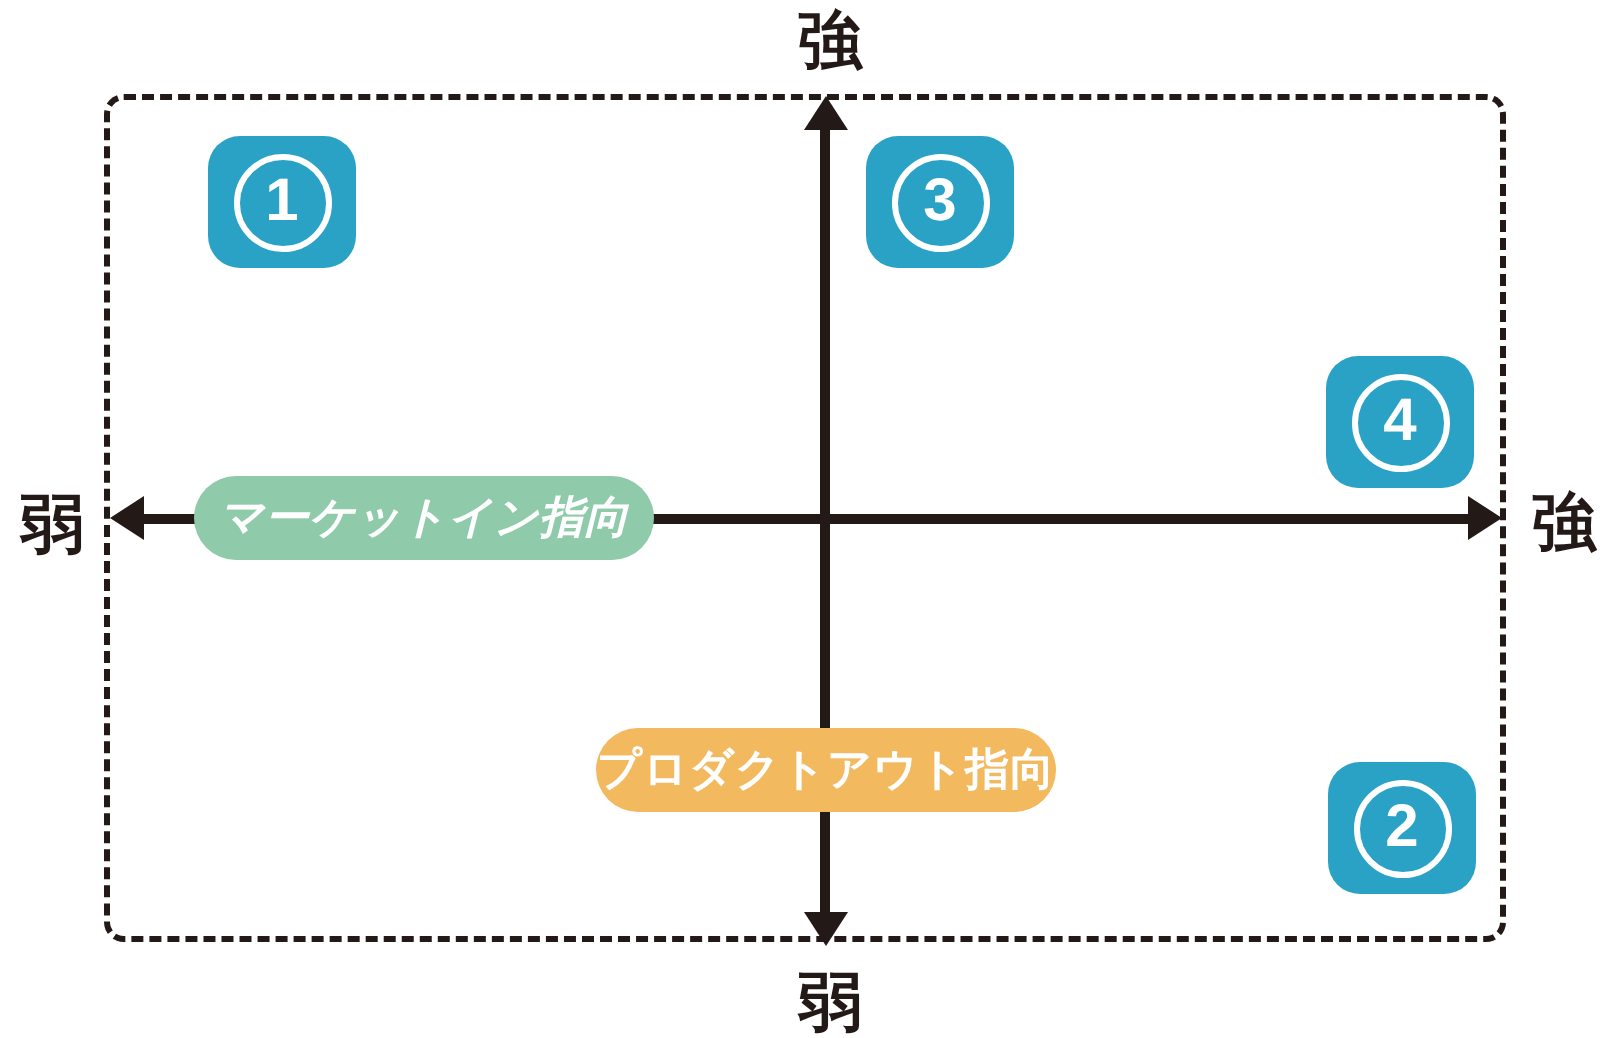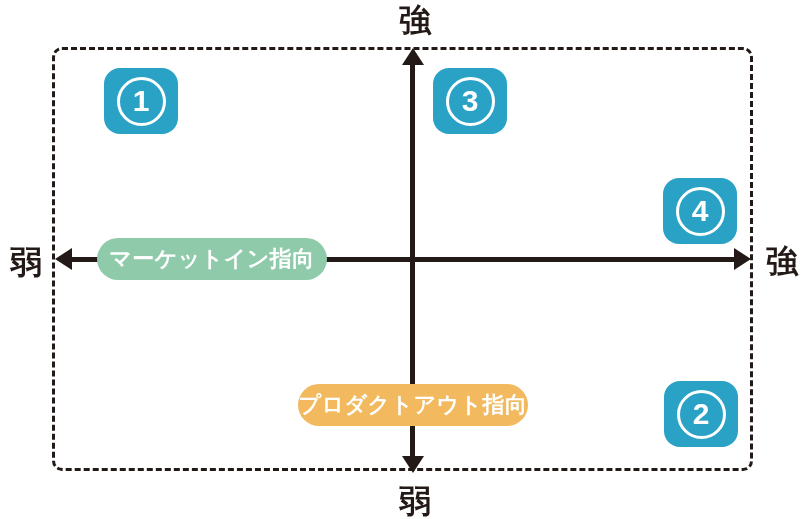--- a/index.html
+++ b/index.html
@@ -81,22 +81,22 @@
     align-items: center;
     justify-content: center;
     color: #fff;
     font-weight: 700;
     font-size: 22px;
     letter-spacing: 0.5px;
     line-height: 1;
     z-index: 3;
     white-space: nowrap;
   }
-  .pill.green  { left: 97px;  top: 238px; background: var(--market-green, #8FCBAB); }
-  .pill.orange { left: 298px; top: 364px; background: var(--product-orange, #F2B95E); margin-top: 20px; }
+  .pill.green  { left: 97px;  top: 238px; background: var(--market-green, #8FCBAB); font-style: italic; }
+  .pill.orange { left: 298px; top: 364px; background: var(--product-orange, #F2B95E); }
   .badge {
     position: absolute;
     width: 74px; height: 66px;
     border-radius: 16px;
     background: var(--badge-blue, #29A2C6);
     display: flex;
     align-items: center;
     justify-content: center;
     z-index: 3;
   }

